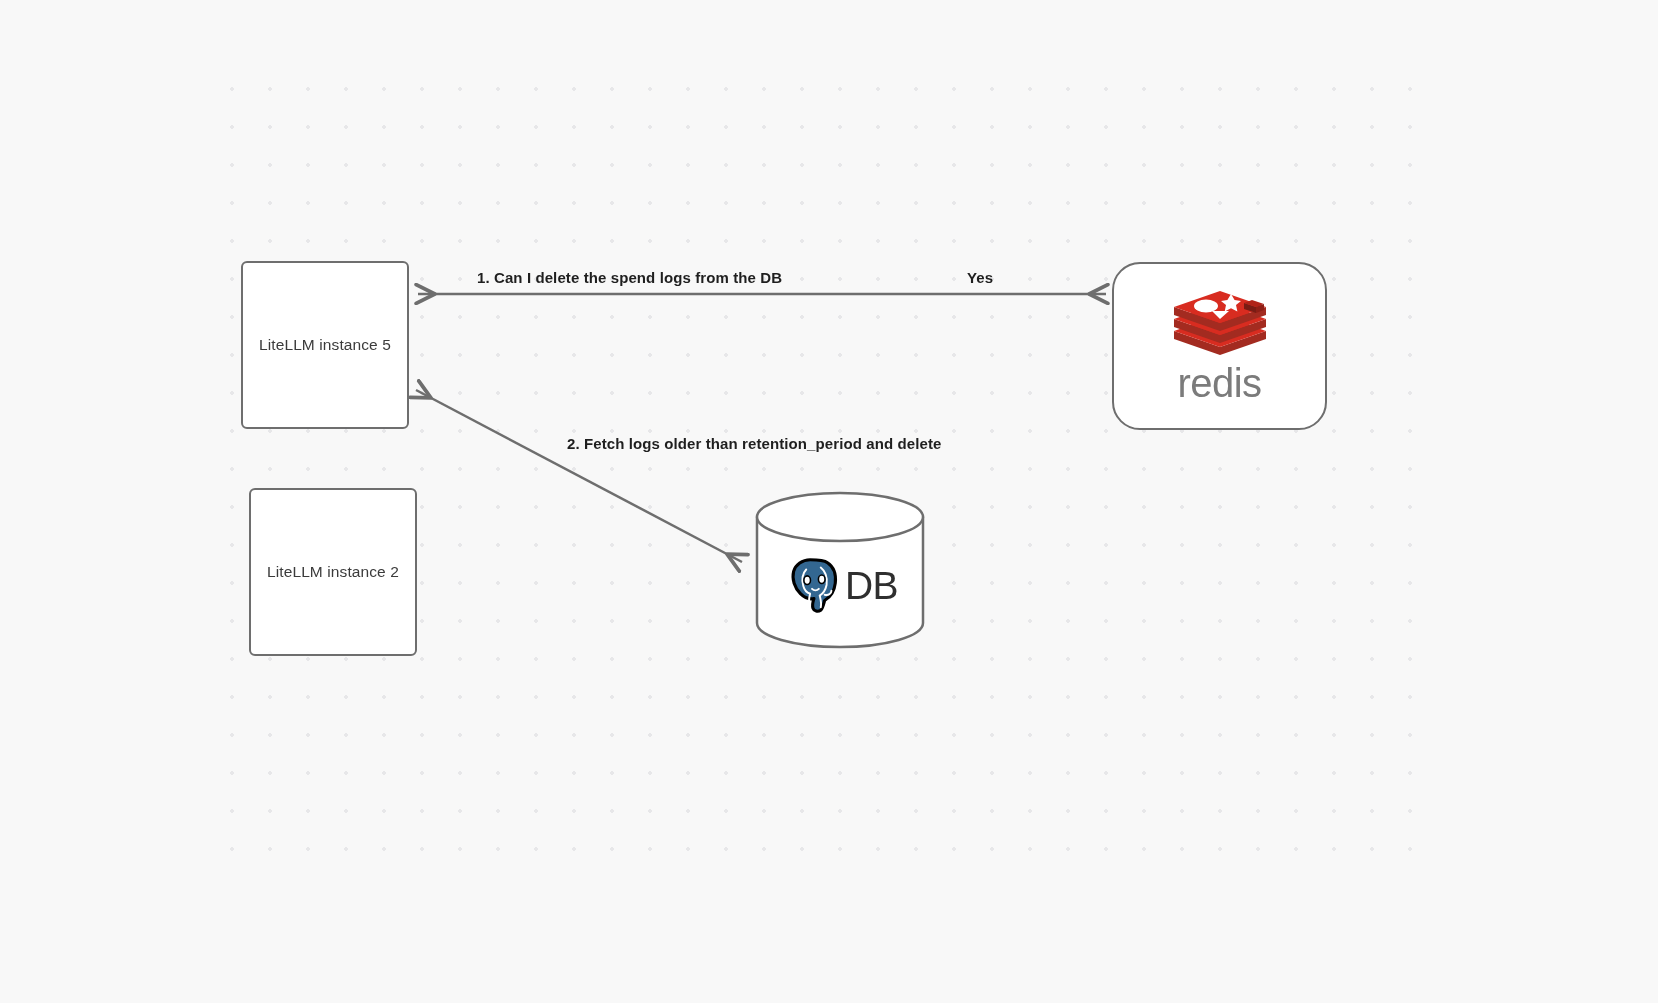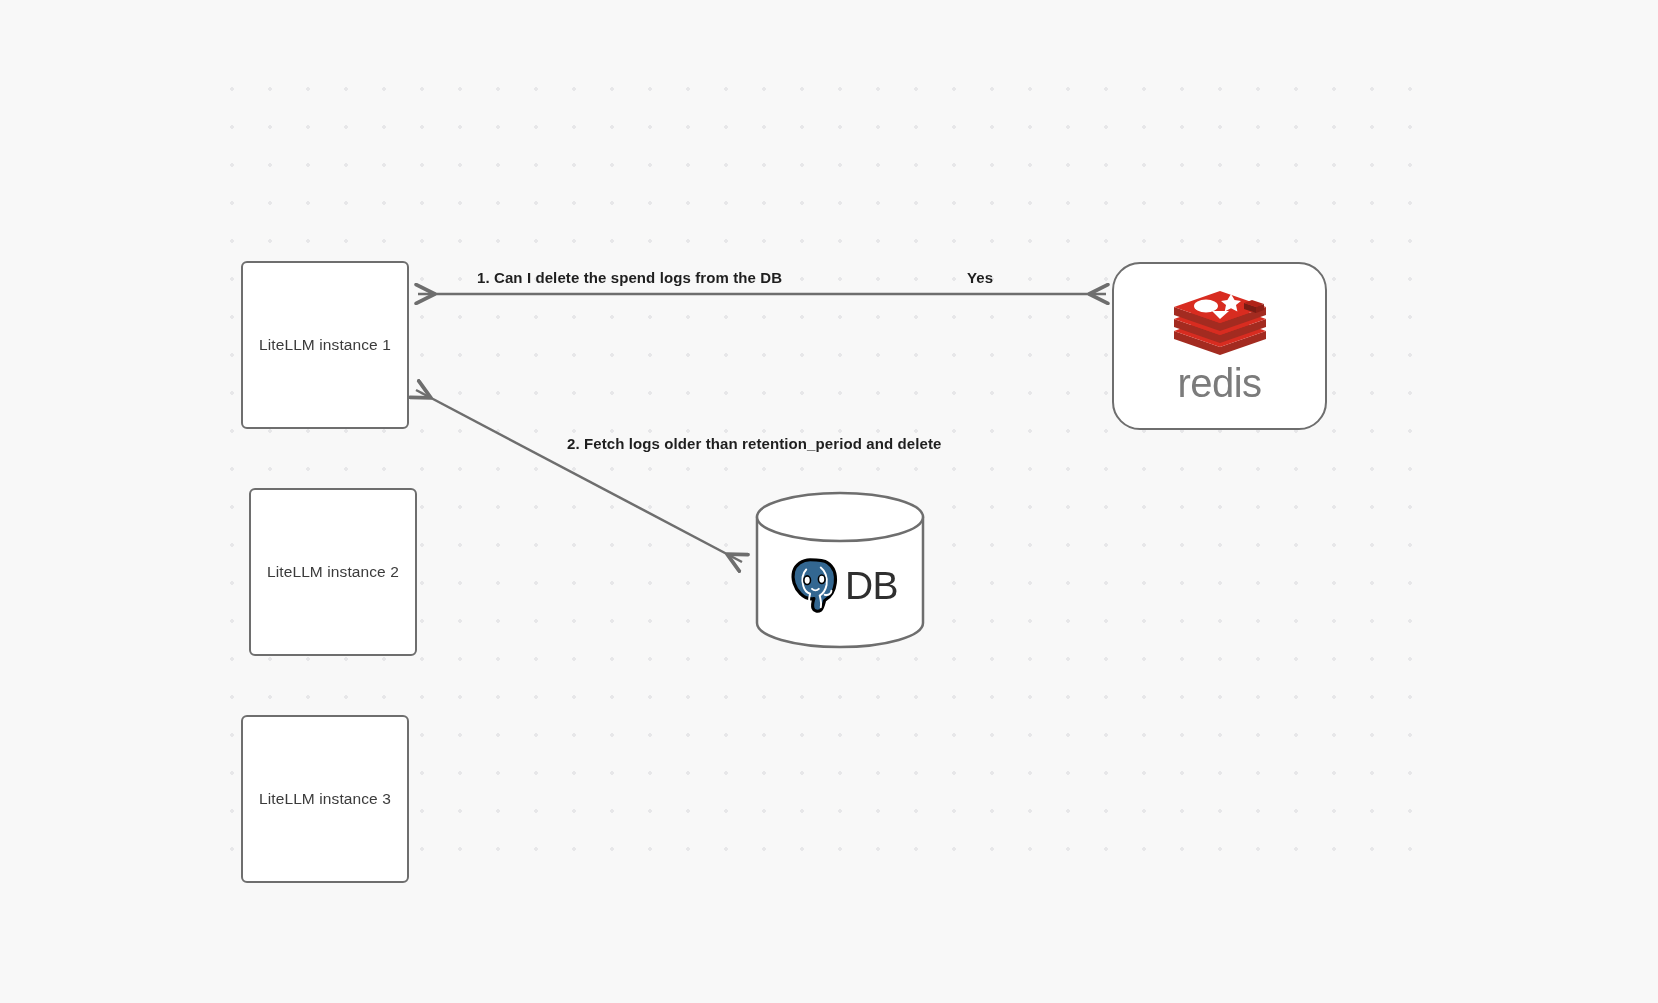--- a/index.html
+++ b/index.html
@@ -147,30 +147,27 @@
     <g>
       <line x1="418" y1="294" x2="1106" y2="294" stroke="#6e6e6e" stroke-width="2.5" marker-start="url(#arrow-left)" marker-end="url(#arrow-left)"></line>
     </g>
 
     <g>
       <line x1="416" y1="390" x2="742" y2="562" stroke="#6e6e6e" stroke-width="2.5" marker-start="url(#arrow-left)" marker-end="url(#arrow-left)"></line>
     </g>
   </svg>
 
   <div class="node-box" id="box-instance-1">
-    <span class="node-label">LiteLLM instance 1</span>
+    <span class="node-label">LiteLLM instance 5</span>
   </div>
 
   <div class="node-box" id="box-instance-2">
     <span class="node-label">LiteLLM instance 2</span>
   </div>
 
-  <div class="node-box" id="box-instance-3">
-    <span class="node-label">LiteLLM instance 3</span>
-  </div>
 
   <div id="redis-node">
     <svg id="redis-logo-mark" viewBox="0 0 104 72" xmlns="http://www.w3.org/2000/svg">
 
       <path d="M52 66 L6 50 L6 42 L52 58 L98 42 L98 50 Z" fill="#a32b20"></path>
       <path d="M6 42 L52 26 L98 42 L52 58 Z" fill="#d82c20"></path>
 
       <path d="M52 54 L6 38 L6 30 L52 46 L98 30 L98 38 Z" fill="#a32b20"></path>
       <path d="M6 30 L52 14 L98 30 L52 46 Z" fill="#d82c20"></path>
 

